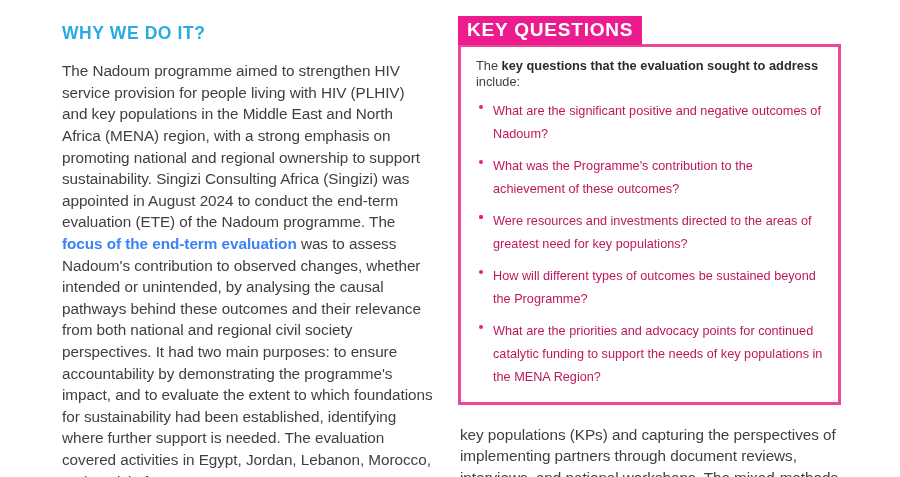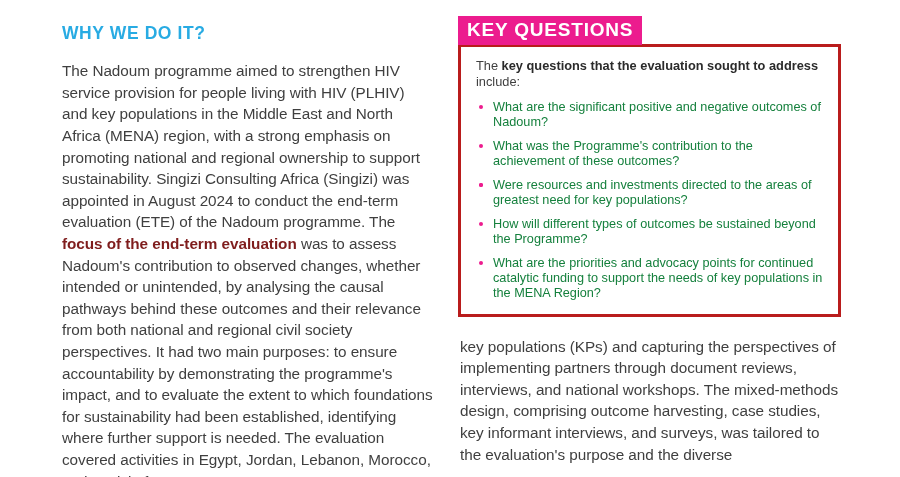--- a/index.html
+++ b/index.html
@@ -41,21 +41,21 @@
     line-height: 1.1;
   }
   .body-para {
     font-size: 15.3px;
     line-height: 21.6px;
     color: #3f3f3f;
     margin: 0 0 16px 0;
     letter-spacing: -0.05px;
   }
   .body-para:last-child { margin-bottom: 0; }
-  .body-para b { font-weight: bold; color: #7f1d1d; }
+  .body-para b { font-weight: bold; color: #3b82f6; }
 
   
   .col-right {
     position: absolute;
     left: 458px;
     top: 16px;
     width: 380px;
   }
 
   .kq-tab {
@@ -65,21 +65,21 @@
     font-size: 19px;
     font-weight: bold;
     letter-spacing: 0.8px;
     padding: 3px 9px 4px 9px;
     line-height: 1.15;
     position: relative;
     z-index: 3;
   }
 
   .kq-box {
-    border: 3px solid #b91c1c;
+    border: 3px solid #ec4899;
     margin-top: -1px;
     padding: 11px 14px 13px 15px;
     width: 348px;
     box-sizing: content-box;
     background: #ffffff;
     position: relative;
     z-index: 1;
   }
 
   .kq-intro {
@@ -92,22 +92,22 @@
 
   .kq-list {
     list-style: none;
     margin: 0;
     padding: 0;
   }
   .kq-list li {
     position: relative;
     padding-left: 17px;
     font-size: 12.7px;
-    line-height: 15px;
-    color: #15803d;
+    line-height: 23px;
+    color: #be185d;
     margin-bottom: 9px;
   }
   .kq-list li:last-child { margin-bottom: 0; }
   .kq-list li .bullet {
     position: absolute;
     left: 3px;
     top: 5.5px;
     width: 4px;
     height: 4px;
     border-radius: 50%;

